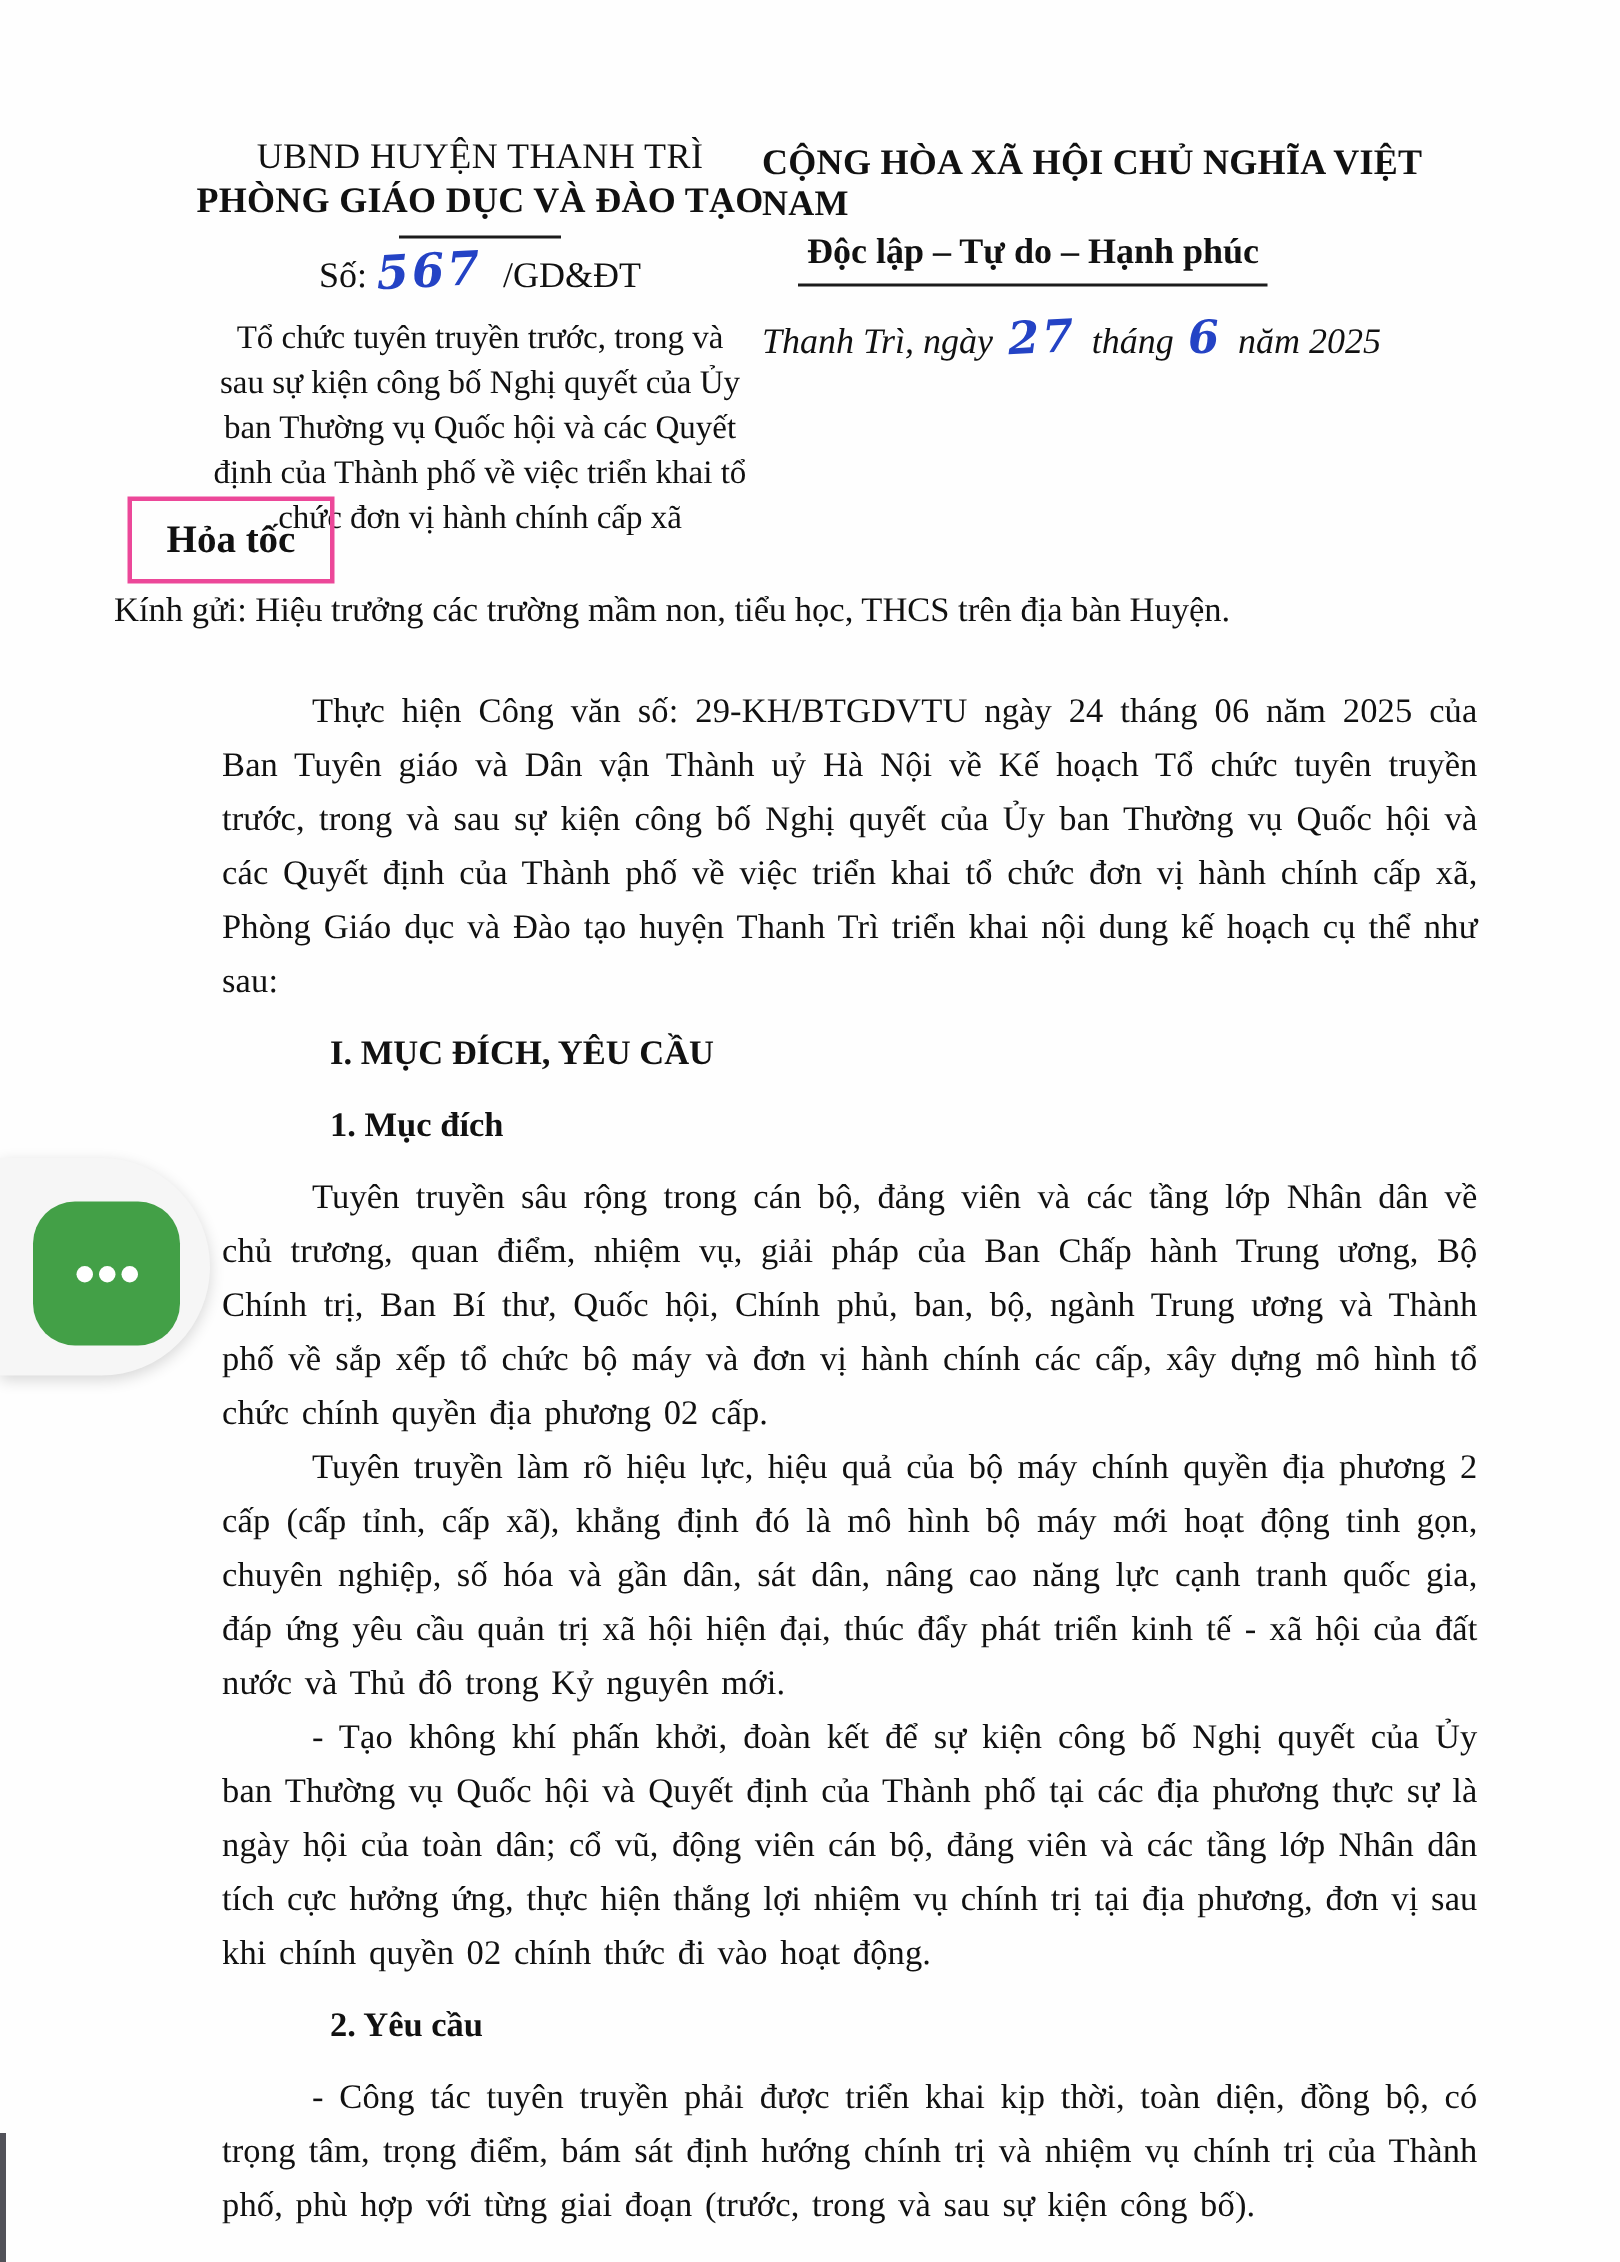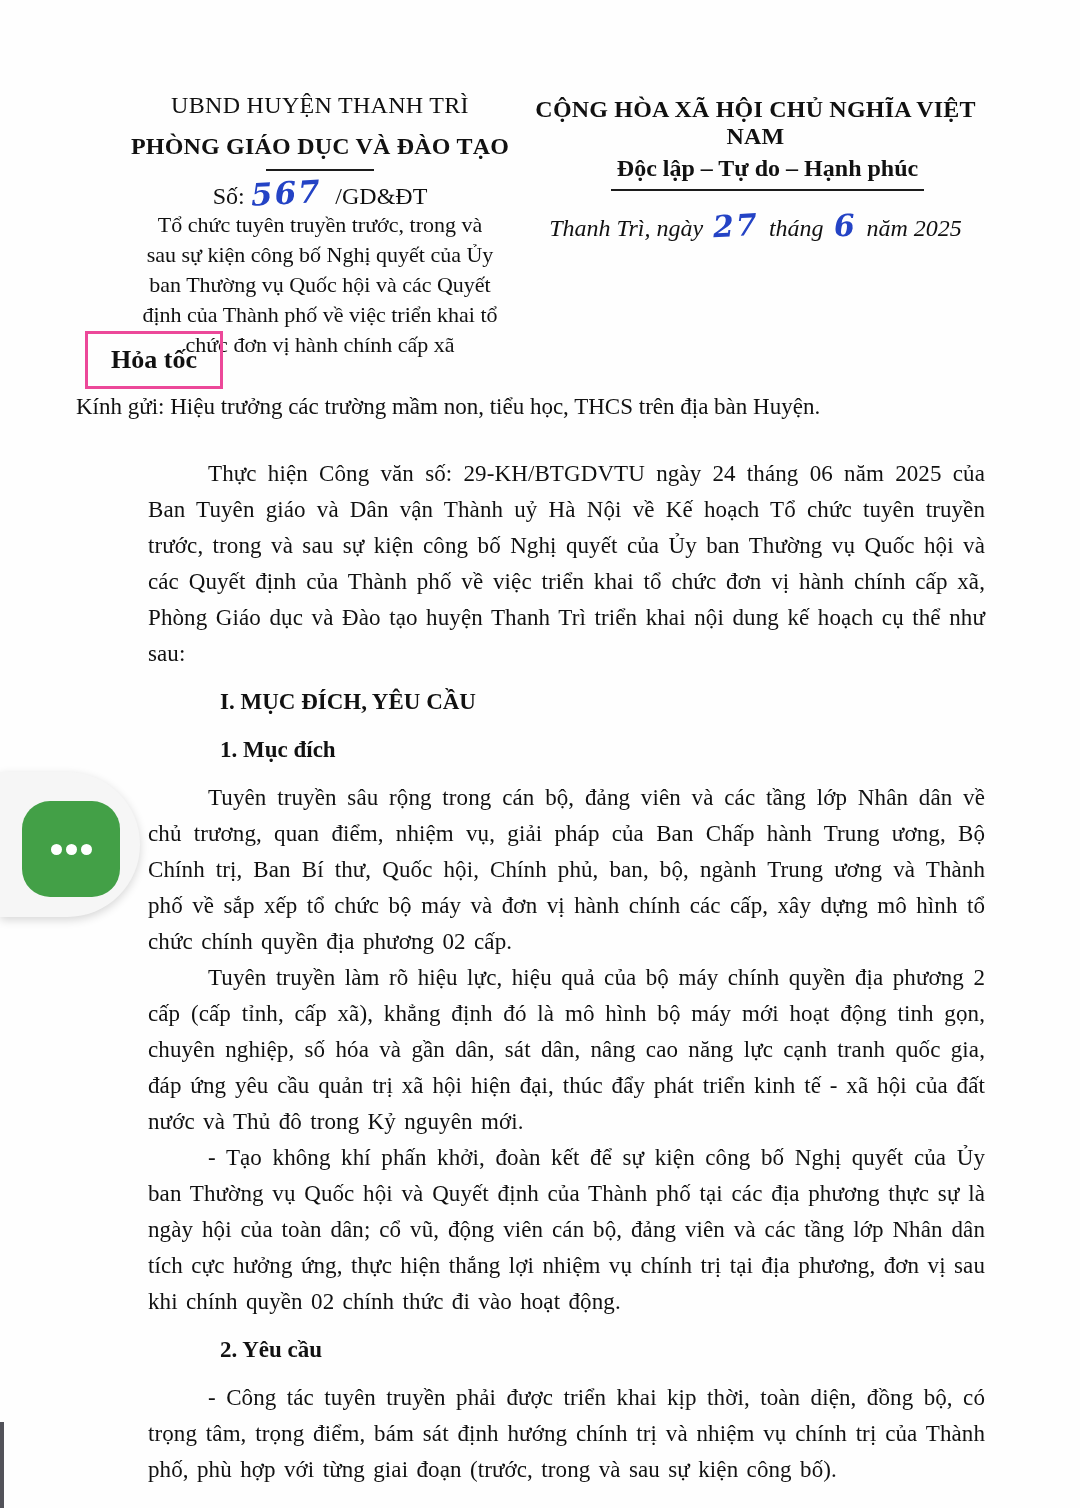--- a/index.html
+++ b/index.html
@@ -4,33 +4,33 @@
 <style>
   html,body{margin:0;padding:0;}
   body{
     width:1080px;height:1508px;background:#ffffff;position:relative;overflow:hidden;
     font-family:"Liberation Serif","DejaVu Serif",serif;color:#111111;
   }
   .page{position:absolute;inset:0;background:#fefefe;}
 
   
   .header-left{position:absolute;left:95px;top:92px;width:450px;text-align:center;}
-  .header-right{position:absolute;left:508px;top:96px;width:495px;text-align:center;}
+  .header-right{position:absolute;left:508px;top:96px;width:495px;}
 
   .issuer1{font-size:24px;letter-spacing:.3px;}
-  .issuer2{font-size:24px;font-weight:bold;margin-top:14px;letter-spacing:.2px;}
+  .issuer2{font-size:24px;font-weight:bold;margin-top:2px;letter-spacing:.2px;}
   .rule-left{width:108px;border-top:2px solid #1c1c1c;margin:9px auto 12px auto;}
   .doc-number{font-size:24px;}
   .handwriting{
     font-family:"DejaVu Serif",serif;font-style:italic;font-weight:bold;
     color:#2443c5;font-size:31px;display:inline-block;transform:rotate(-3deg);
     letter-spacing:2px;line-height:0;
   }
   .doc-number .handwriting{margin:0 14px 0 6px;}
-  .subject{font-size:22px;line-height:30px;margin-top:0;}
+  .subject{font-size:22px;line-height:30px;margin-top:12px;}
 
   .nat1{font-size:24px;font-weight:bold;letter-spacing:.2px;}
   .nat2{font-size:24px;font-weight:bold;display:inline-block;margin-top:5px;
         padding:0 6px 7px 6px;border-bottom:2.5px solid #1c1c1c;margin-left:24px;}
   .dateline{font-style:italic;font-size:24px;margin-top:24px;white-space:nowrap;}
   .dateline .handwriting{font-size:30px;margin:0 10px;}
 
   
   .urgency-box{
     position:absolute;left:85px;top:331px;width:132px;height:52px;

